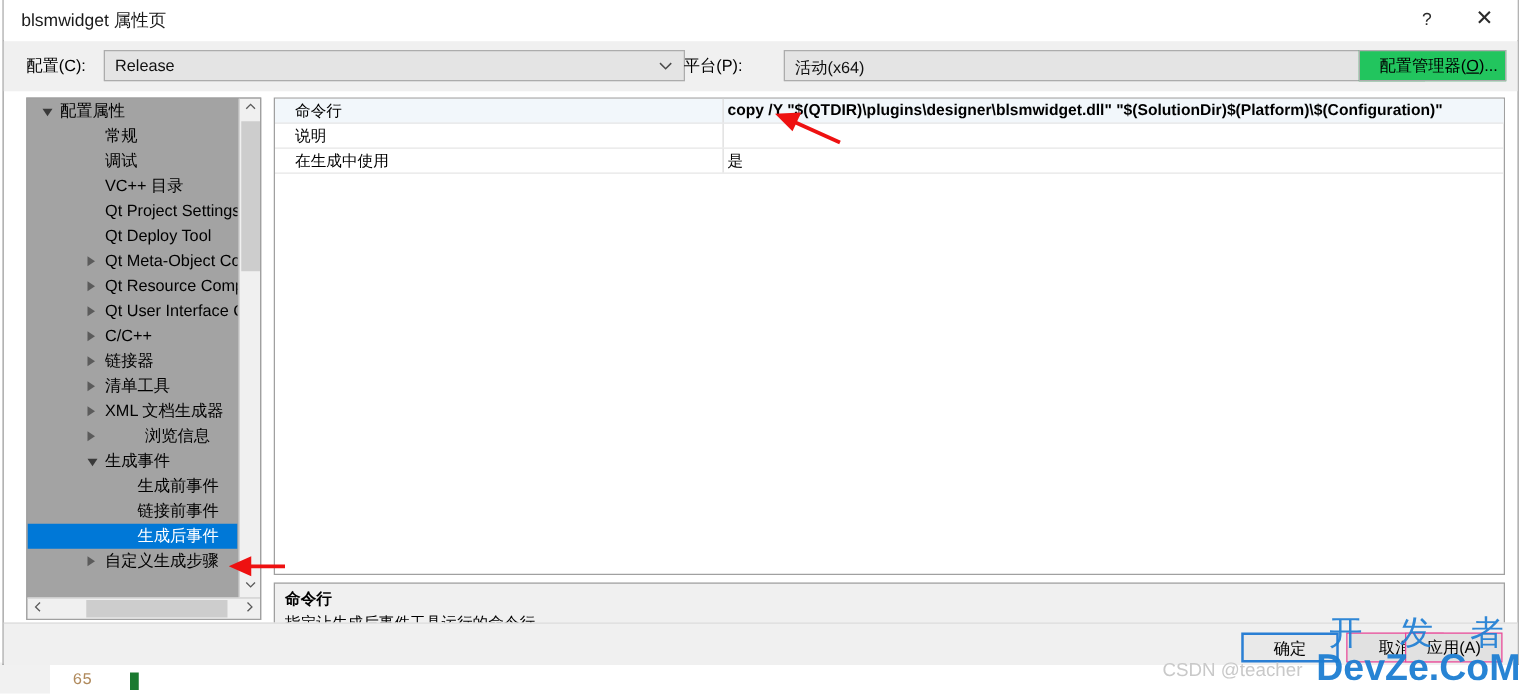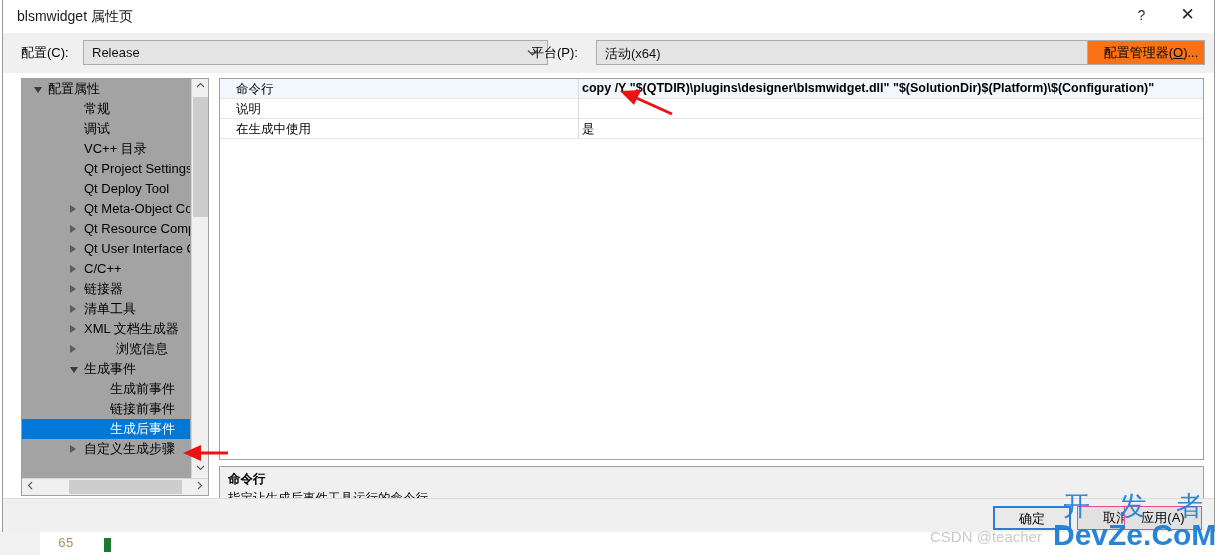--- a/index.html
+++ b/index.html
@@ -99,21 +99,21 @@
     background: #f0f0f0;
   }
   .lbl {
     position: absolute;
     font-size: 13px;
     color: #000;
     top: 11px;
     white-space: nowrap;
   }
   #lbl-config { left: 18px; }
-  #lbl-platform { left: 528px; }
+  #lbl-platform { left: 544px; }
   .combo {
     position: absolute;
     top: 7px;
     height: 25px;
     background: #e4e4e4;
     border: 1px solid #acacac;
     box-sizing: border-box;
   }
   .combo .val {
     position: absolute;
@@ -125,29 +125,29 @@
     text-align: center;
   }
   .combo .chev {
     position: absolute;
     right: 8px;
     top: 5px;
     width: 13px;
     height: 13px;
   }
   #combo-config { left: 80px; width: 465px; }
-  #combo-platform { left: 593px; width: 513px; }
+  #combo-platform { left: 624px; width: 513px; }
 
   #btn-configmgr {
     position: absolute;
     left: 1084px;
     top: 7px;
     width: 118px;
     height: 25px;
-    background: #f97316;
+    background: #22c55e;
     border: 1px solid #adadad;
     box-sizing: border-box;
     font-size: 13px;
     color: #000;
     text-align: center;
     line-height: 23px;
     cursor: default;
     white-space: nowrap;
     padding-left: 10px;
   }

